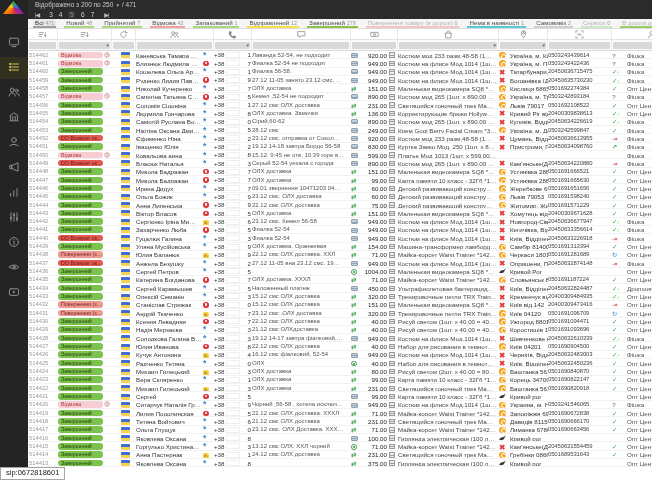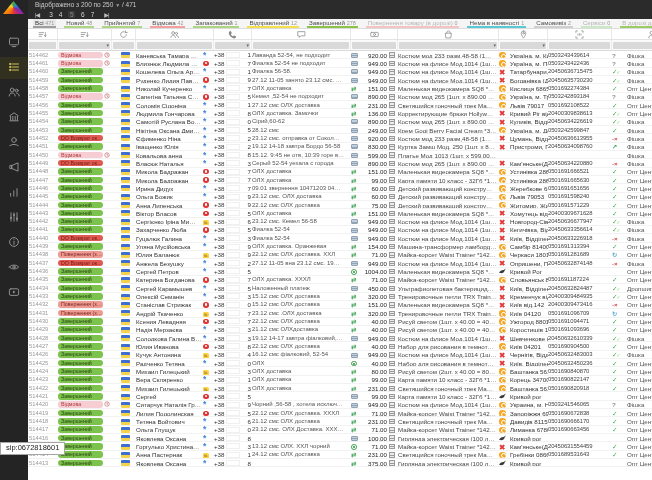--- a/index.html
+++ b/index.html
@@ -76,21 +76,21 @@
 .ttn{font-size:5.9px;color:#444;letter-spacing:-0.1px}
 .chk{font-style:normal;font-weight:bold}
 .q{color:#8a8a8a}
 .cg{color:#34a84b;font-size:6.6px}
 .cg i{font-style:normal;font-size:4.6px;color:#7bbf4e;margin-left:-1px}
 .rx{color:#d23b3b}
 .rf{color:#4a9fc6}
 .sn{color:#34a84b}
 .src{color:#555;padding-left:2px}
 
-.sip{position:absolute;left:0;top:442px;height:13px;background:#fff;border:1px solid #a5a5a5;font-size:7.5px;line-height:10.5px;padding:0 5px;color:#1a1a1a;z-index:9;white-space:nowrap}
+.sip{position:absolute;left:0;top:467px;height:13px;background:#fff;border:1px solid #a5a5a5;font-size:7.5px;line-height:10.5px;padding:0 5px;color:#1a1a1a;z-index:9;white-space:nowrap}
 </style>
 </head>
 <body>
 
 <div id="app">
   <div class="sidebar">
     <div class="logo"></div>
   <div class="side-item" style="top: 32px;">
         <span><svg viewBox="0 0 12 12" fill="none" stroke="currentColor" stroke-width="1" stroke-linecap="round" stroke-linejoin="round">
             <rect x="1.5" y="2.2" width="9" height="6.6" rx="1"></rect>

